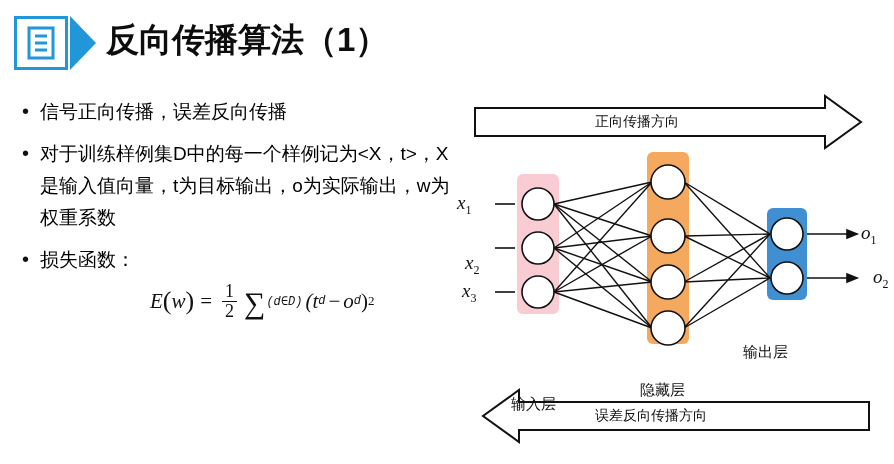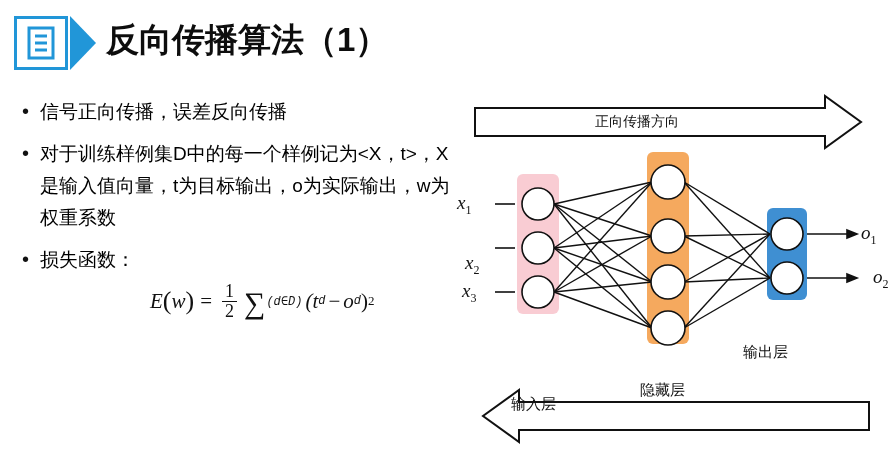--- a/index.html
+++ b/index.html
@@ -290,20 +290,21 @@
       <circle cx="213" cy="92" r="17" fill="#ffffff" stroke="#111111" stroke-width="1.6"></circle>
       <circle cx="213" cy="146" r="17" fill="#ffffff" stroke="#111111" stroke-width="1.6"></circle>
       <circle cx="213" cy="192" r="17" fill="#ffffff" stroke="#111111" stroke-width="1.6"></circle>
       <circle cx="213" cy="238" r="17" fill="#ffffff" stroke="#111111" stroke-width="1.6"></circle>
 
       <circle cx="332" cy="144" r="16" fill="#ffffff" stroke="#111111" stroke-width="1.6"></circle>
       <circle cx="332" cy="188" r="16" fill="#ffffff" stroke="#111111" stroke-width="1.6"></circle>
     </svg>
 
     <div class="arrow-label" style="left:140px; top:23px;">正向传播方向</div>
+    <div class="arrow-label" style="left:140px; top:317px;">误差反向传播方向</div>
 
     <div class="layer-label" style="left:56px; top:265px;margin-top:40px;">输入层</div>
     <div class="layer-label" style="left:185px; top:291px;">隐藏层</div>
     <div class="layer-label" style="left:288px; top:253px;">输出层</div>
 
     <div class="node-label" style="left:2px; top:102px;">
       <span>x</span><sub>1</sub>
     </div>
     <div class="node-label" style="left:10px; top:162px;">
       <span>x</span><sub>2</sub>

